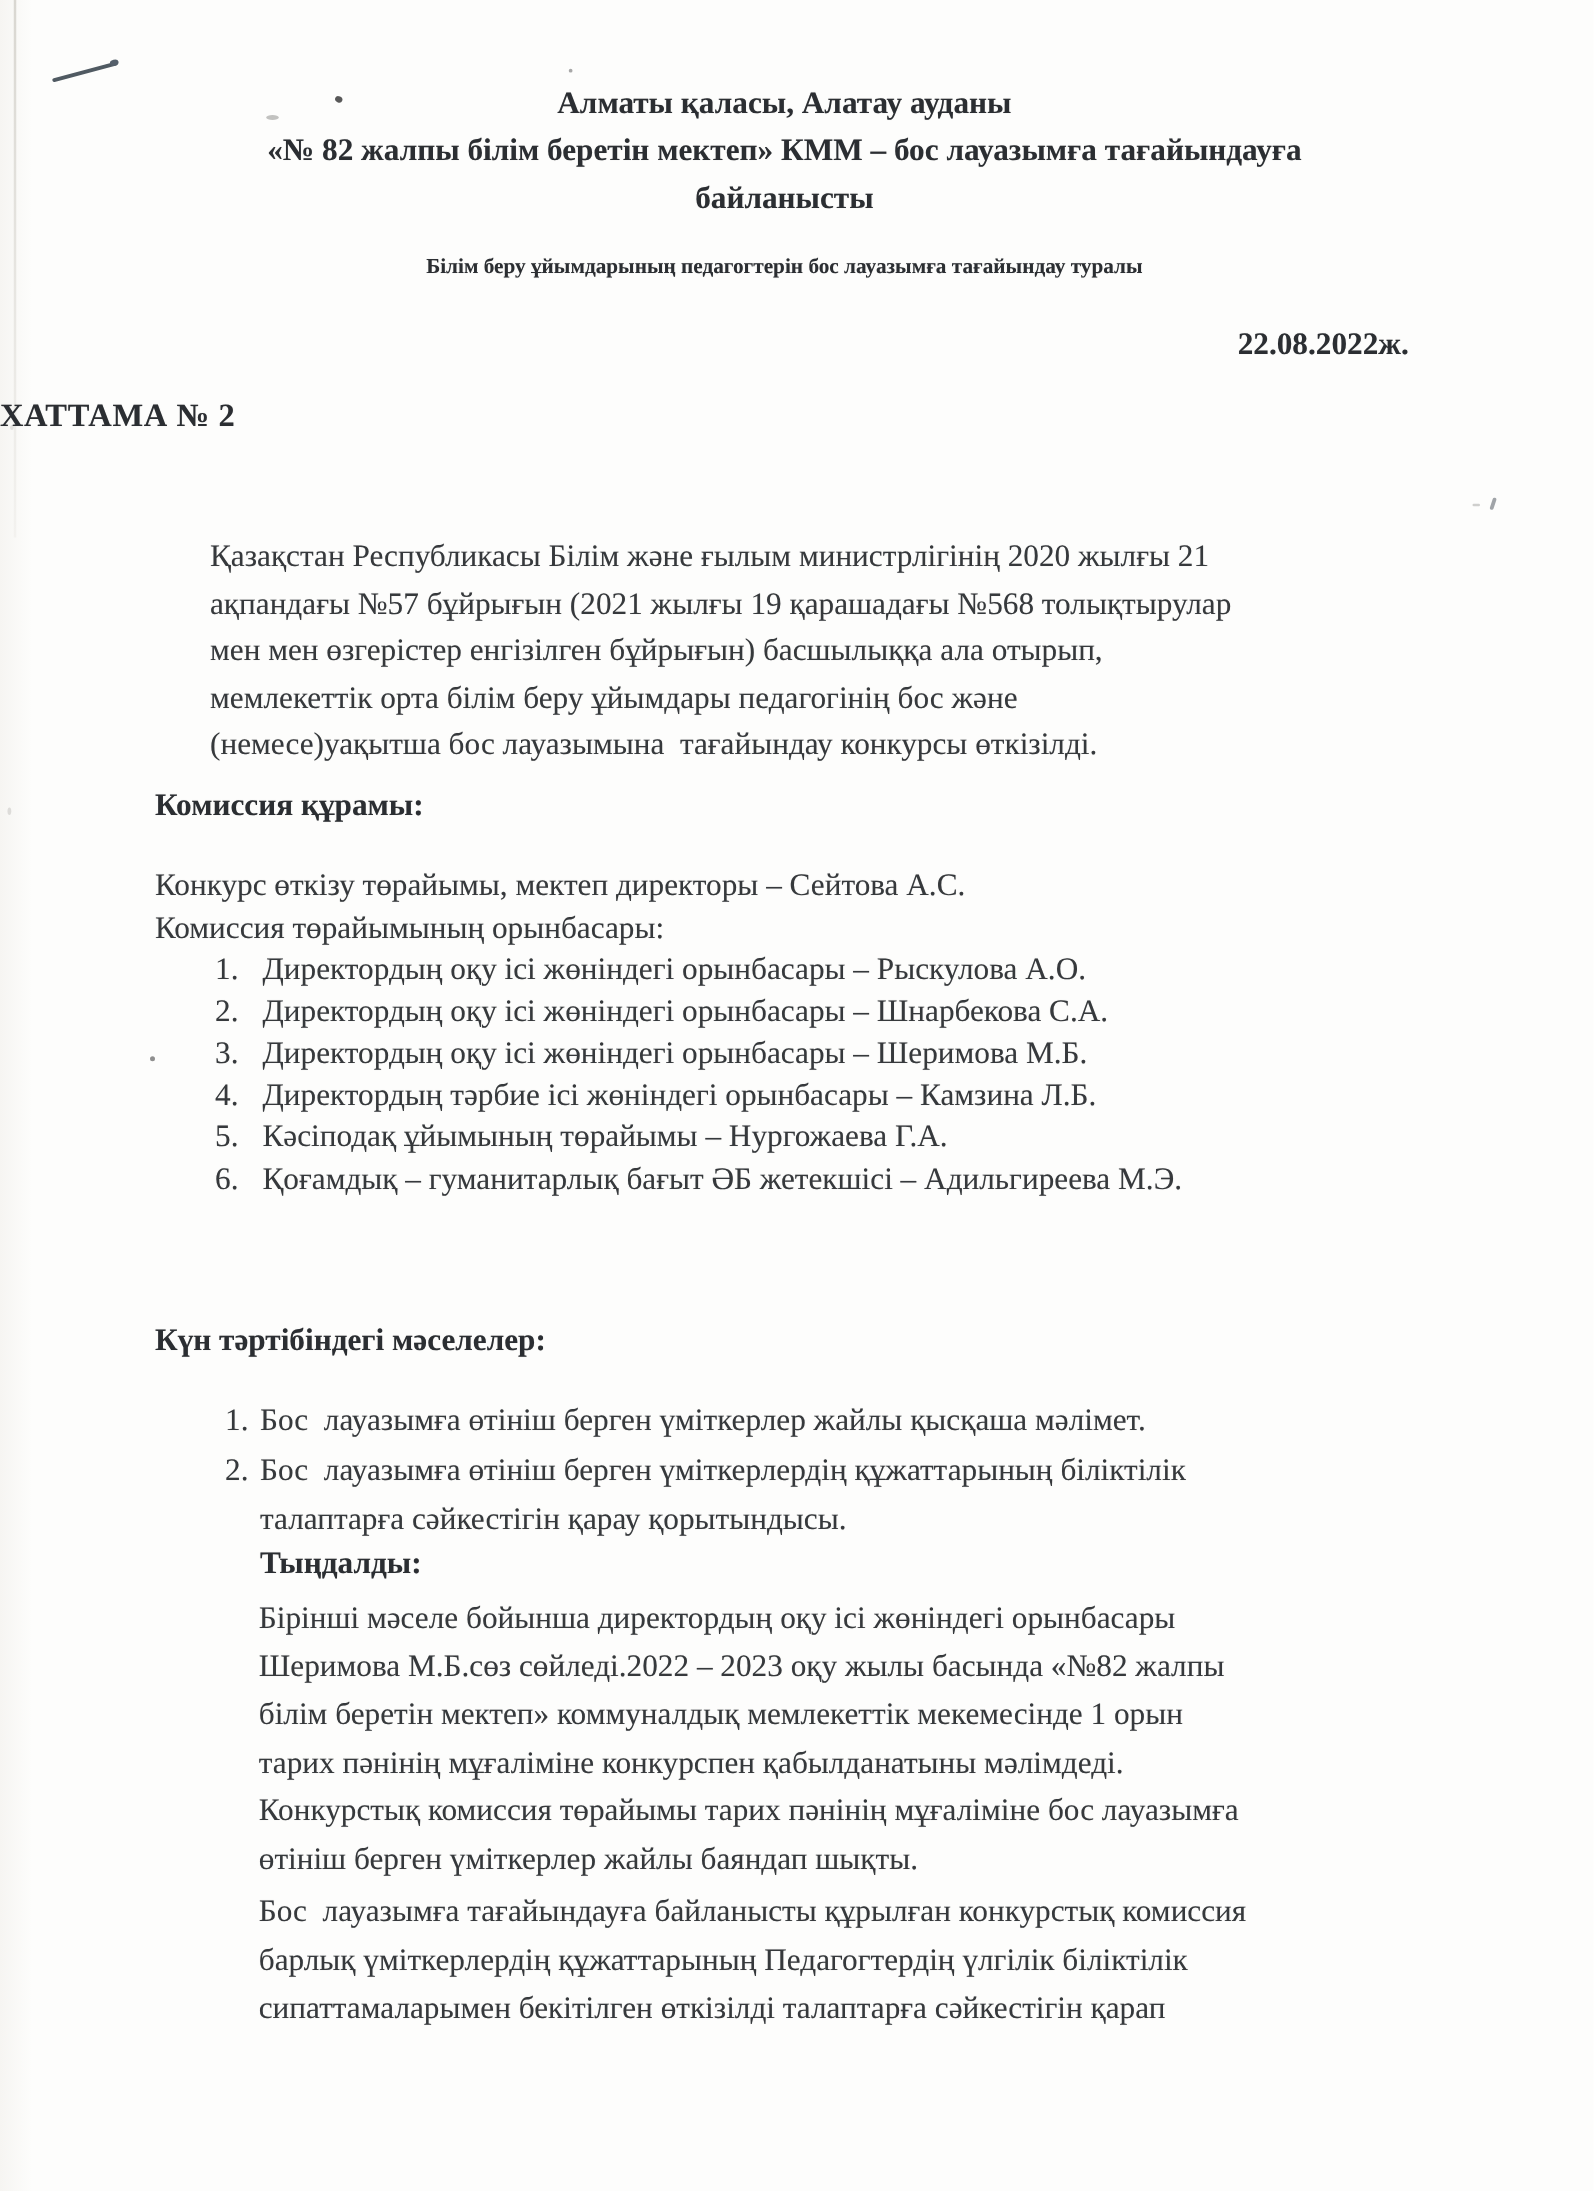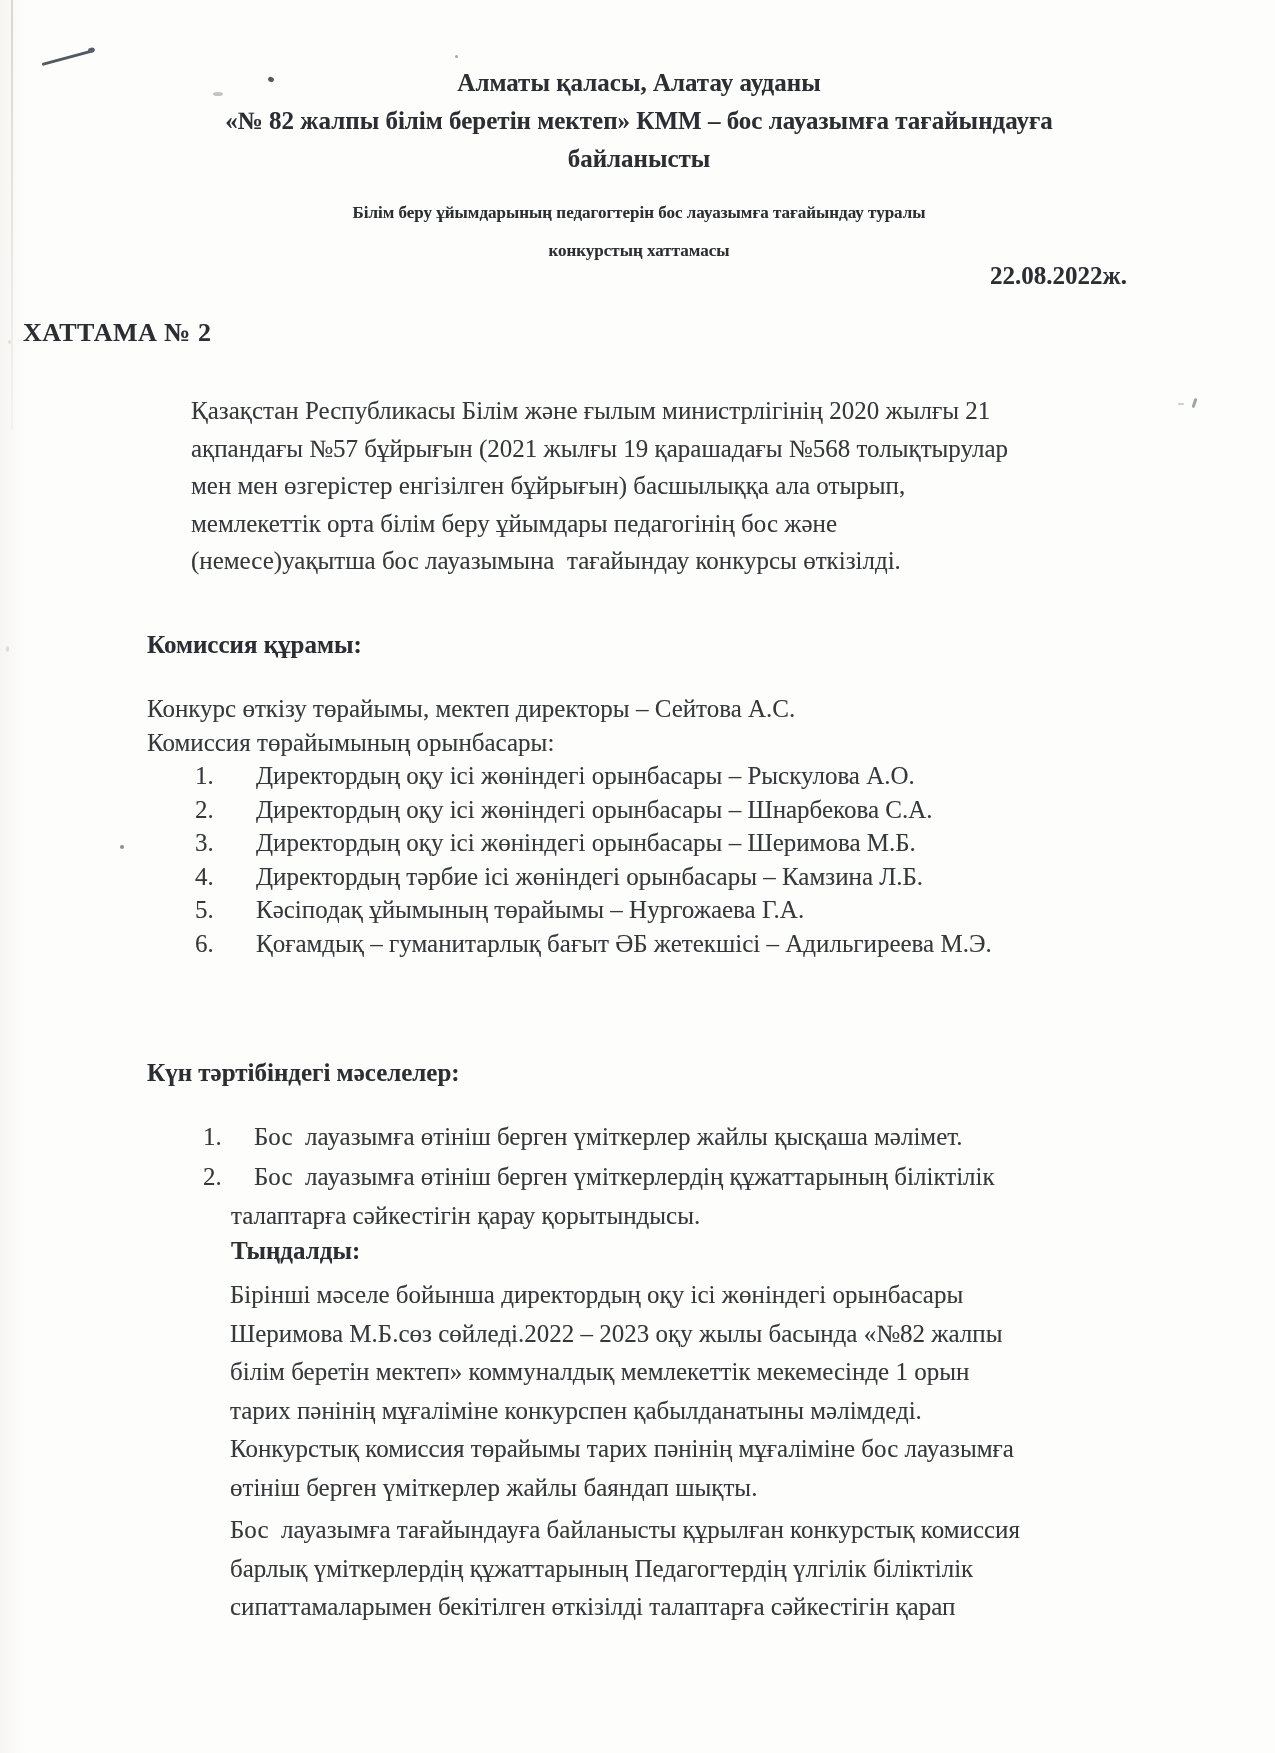--- a/index.html
+++ b/index.html
@@ -5,21 +5,21 @@
   html, body { margin: 0; padding: 0; background: #ffffff; }
   .page {
     position: relative;
     width: 1275px;
     height: 1753px;
     background: linear-gradient(90deg, #f6f5f2 0px, #fdfdfc 26px, #fdfdfc 100%);
     font-family: "Liberation Serif", "DejaVu Serif", serif;
     color: #36393c;
     overflow: hidden;
   }
-  .line { white-space: pre; padding-left: 23px; }
+  .line { white-space: pre; }
   .soft { text-shadow: 0 0 0.6px rgba(80,80,80,0.35); }
 
   .title-block {
     position: absolute; top: 64px; left: 0; width: 1255px;
     font-size: 25px; line-height: 38px; font-weight: bold; color: #2b2e32;
     text-align: center;
   }
   .subtitle-block {
     position: absolute; top: 194px; left: 0; width: 1255px;
     font-size: 17px; line-height: 38px; font-weight: bold; color: #2b2e32;
@@ -28,21 +28,21 @@
   .date-line {
     position: absolute; top: 262px; right: 148px;
     font-size: 25px; font-weight: bold; color: #2b2e32;
   }
   .protocol-title {
     position: absolute; top: 318px; left: 0; width: 1260px;
     font-size: 26px; font-weight: bold; color: #2b2e32; text-align: left;
     letter-spacing: 0.5px;
   }
   .intro-block {
-    position: absolute; top: 392px; left: 168px; width: 1000px;
+    position: absolute; top: 427px; left: 168px; width: 1000px;
     font-size: 25px; line-height: 37.5px;
   }
   .commission-heading {
     position: absolute; top: 631px; left: 124px;
     font-size: 25px; font-weight: bold; color: #2b2e32;
   }
   .commission-block {
     position: absolute; top: 692px; left: 124px; width: 1040px;
     font-size: 25px; line-height: 33.5px;
   }
@@ -116,21 +116,20 @@
   <div class="ink-dot speck-b"></div>
 
   <div class="title-block">
     <div class="line">Алматы қаласы, Алатау ауданы</div>
     <div class="line">«№ 82 жалпы білім беретін мектеп» КММ – бос лауазымға тағайындауға</div>
     <div class="line">байланысты</div>
   </div>
 
   <div class="subtitle-block">
     <div class="line">Білім беру ұйымдарының педагогтерін бос лауазымға тағайындау туралы</div>
-    <div class="line">конкурстың хаттамасы</div>
   </div>
 
   <div class="date-line line">22.08.2022ж.</div>
 
   <div class="protocol-title line">ХАТТАМА № 2</div>
 
   <div class="intro-block">
     <div class="line">Қазақстан Республикасы Білім және ғылым министрлігінің 2020 жылғы 21</div>
     <div class="line">ақпандағы №57 бұйрығын (2021 жылғы 19 қарашадағы №568 толықтырулар</div>
     <div class="line">мен мен өзгерістер енгізілген бұйрығын) басшылыққа ала отырып,</div>

